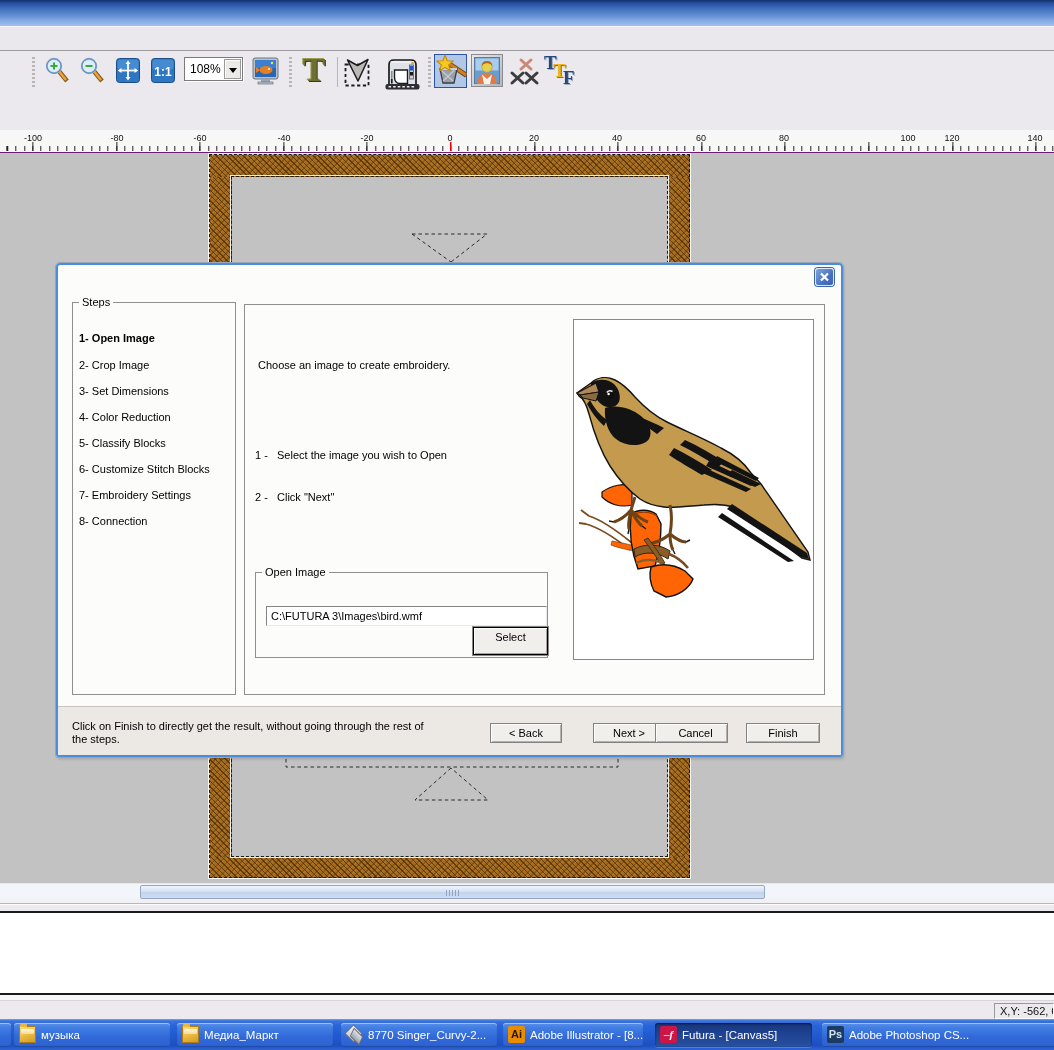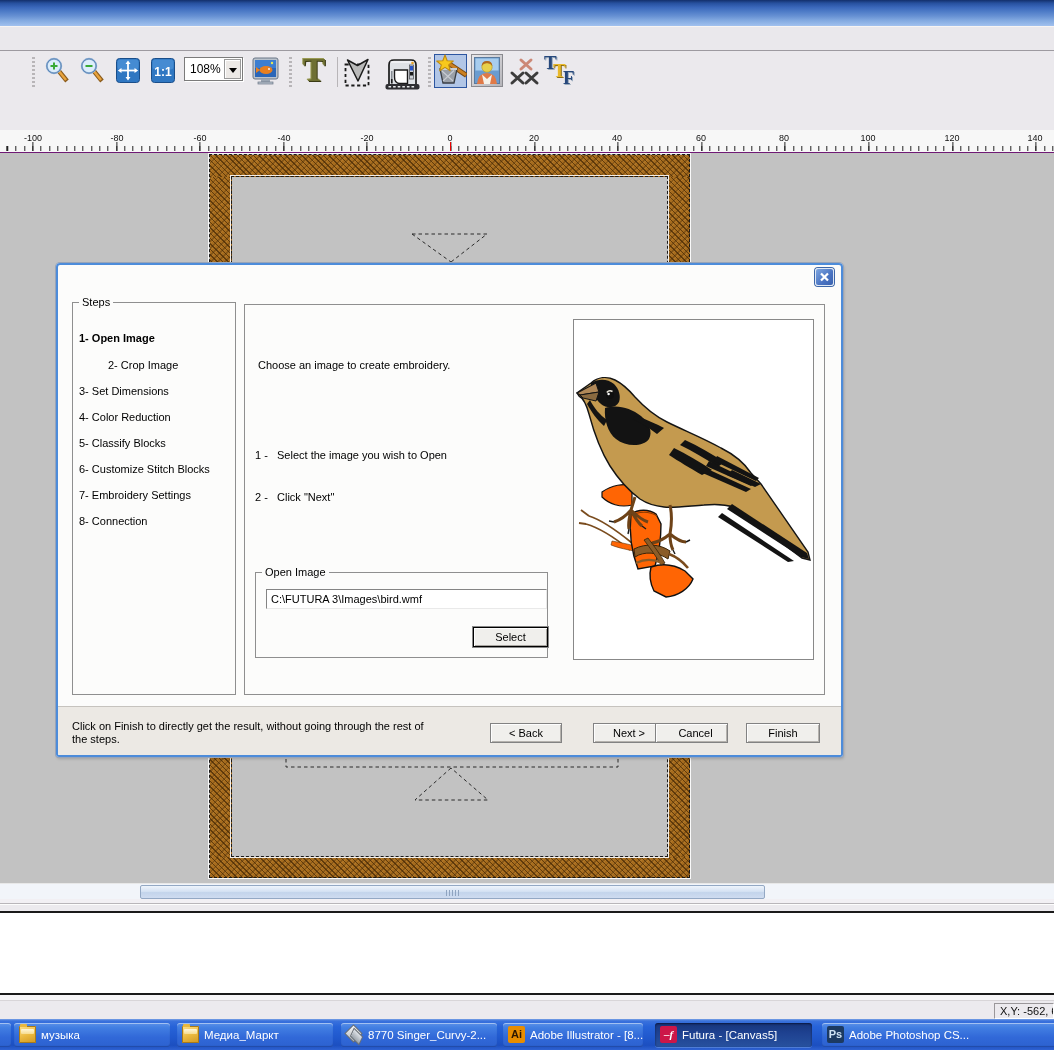--- a/index.html
+++ b/index.html
@@ -80,21 +80,21 @@
 #dlgclose svg { display:block; margin:0 auto; }
 .grpbox { position:absolute; border:1px solid #8f8f8f; }
 .grpbox > b { position:absolute; left:6px; top:-7px; background:#fcfcfb; padding:0 3px; font-weight:normal; }
 #steps-list div { position:absolute; left:6px; white-space:nowrap; }
 #birdbox { position:absolute; left:517px; top:56px; width:241px; height:341px; background:#fff; border:1px solid #888; }
 .dtext { position:absolute; white-space:nowrap; }
 #dlgbottom { position:absolute; left:2px; top:443px; width:783px; height:49px; background:#ece9e4; border-top:1px solid #c6c3be; border-radius:0 0 2px 2px;}
 .xpbtn { position:absolute; height:20px; background:#f0efec; border:1px solid #828282;
   box-shadow:inset 1px 1px 0 #fdfdfd, inset -1px -1px 0 #b5b2ad;
   font-size:11px; text-align:center; line-height:18px; color:#000; font-family:"Liberation Sans", sans-serif;}
-#inputfield { position:absolute; left:210px; top:326px; width:281px; height:20px; background:#fff;
+#inputfield { position:absolute; left:210px; top:343px; width:281px; height:20px; background:#fff;
   border:1px solid; border-color:#848484 #e9e9e9 #e9e9e9 #848484; font-size:11px; line-height:18px; padding-left:4px; white-space:nowrap;}
 </style>
 </head>
 <body>
 <div id="screen">
   <div class="abs" id="apptitle"></div>
   <div class="abs" id="menustrip"></div>
   <div class="abs" id="toolbar">
     <div class="grip" style="left:32px;"></div>
 
@@ -218,21 +218,21 @@
     <span class="num" style="left:33px;">-100</span>
     <span class="num" style="left:117px;">-80</span>
     <span class="num" style="left:200px;">-60</span>
     <span class="num" style="left:284px;">-40</span>
     <span class="num" style="left:367px;">-20</span>
     <span class="num" style="left:450px;">0</span>
     <span class="num" style="left:534px;">20</span>
     <span class="num" style="left:617px;">40</span>
     <span class="num" style="left:701px;">60</span>
     <span class="num" style="left:784px;">80</span>
-    <span class="num" style="left:868px;">100</span>
+    <span class="num" style="left:908px;">100</span>
     <span class="num" style="left:952px;">120</span>
     <span class="num" style="left:1035px;">140</span>
   </div>
 
   <div class="abs" id="canvas">
 
     <div class="hoopband" style="left:210px; top:2px;  width:480px; height:22px;"></div>
     <div class="hoopband" style="left:210px; top:24px; width:22px;  height:680px;"></div>
     <div class="hoopband" style="left:668px; top:24px; width:22px;  height:680px;"></div>
     <div class="hoopband" style="left:210px; top:704px;width:480px; height:21px;"></div>
@@ -294,41 +294,41 @@
     <div id="dlgclose">
         <svg width="17" height="16" viewBox="0 0 17 16">
           <path d="M5,4.5 L12,11.5 M12,4.5 L5,11.5" stroke="#fff" stroke-width="2.2"></path>
         </svg>
       </div>
 
     <div class="grpbox" id="stepsbox" style="left:16px; top:39px; width:164px; height:393px;">
       <b>Steps</b>
       <div id="steps-list">
         <div style="top:29px; font-weight:bold;">1- Open Image</div>
-        <div style="top:56px;margin-left:29px;">2- Crop Image</div>
+        <div style="top:56px;">2- Crop Image</div>
         <div style="top:82px;">3- Set Dimensions</div>
         <div style="top:108px;">4- Color Reduction</div>
         <div style="top:134px;">5- Classify Blocks</div>
         <div style="top:160px;">6- Customize Stitch Blocks</div>
         <div style="top:186px;">7- Embroidery Settings</div>
         <div style="top:212px;">8- Connection</div>
       </div>
     </div>
 
     <div class="grpbox" id="mainbox" style="left:188px; top:41px; width:581px; height:391px;"></div>
 
     <div class="dtext" style="left:202px; top:96px;">Choose an image to create embroidery.</div>
     <div class="dtext" style="left:199px; top:186px;">1 -&nbsp;&nbsp; Select the image you wish to Open</div>
     <div class="dtext" style="left:199px; top:228px;">2 -&nbsp;&nbsp; Click "Next"</div>
 
     <div class="grpbox" id="openimg" style="left:199px; top:309px; width:293px; height:86px;">
       <b>Open Image</b>
     </div>
     <div id="inputfield">C:\FUTURA 3\Images\bird.wmf</div>
-    <div class="xpbtn" style="left:417px; top:364px; width:75px; height:20px; border:1px solid #000; box-shadow:inset 1px 1px 0 #fdfdfd, inset -1px -1px 0 #a8a5a0, 0 0 0 1px #888;">Select</div>
+    <div class="xpbtn" style="left:417px; top:364px; width:75px; height:28px; border:1px solid #000; box-shadow:inset 1px 1px 0 #fdfdfd, inset -1px -1px 0 #a8a5a0, 0 0 0 1px #888;">Select</div>
 
     <div id="birdbox">
       <svg width="239" height="339" viewBox="0 0 239 339">
 
         <path d="M28,172 C38,165 50,163 58,166 L58,185 C46,188 35,184 28,177 Z" fill="#ff6504" stroke="#111" stroke-width="1.2"></path>
 
         <path d="M15,196 C28,200 42,210 58,223 M12,204 C26,208 40,217 56,230 M15,196 L7,190 M12,204 L5,203" fill="none" stroke="#7a4c1e" stroke-width="1.8"></path>
         <path d="M38,221 C50,223 62,226 73,229 L73,233 C60,231 47,229 37,225 Z" fill="#ff6504" stroke="#5a3208" stroke-width="0.6"></path>
 
         <path d="M57,194 C64,189 75,189 82,194 L87,204 C87,219 85,233 81,246 L64,249 C58,233 55,212 57,194 Z" fill="#ff6504" stroke="#111" stroke-width="1.4"></path>

